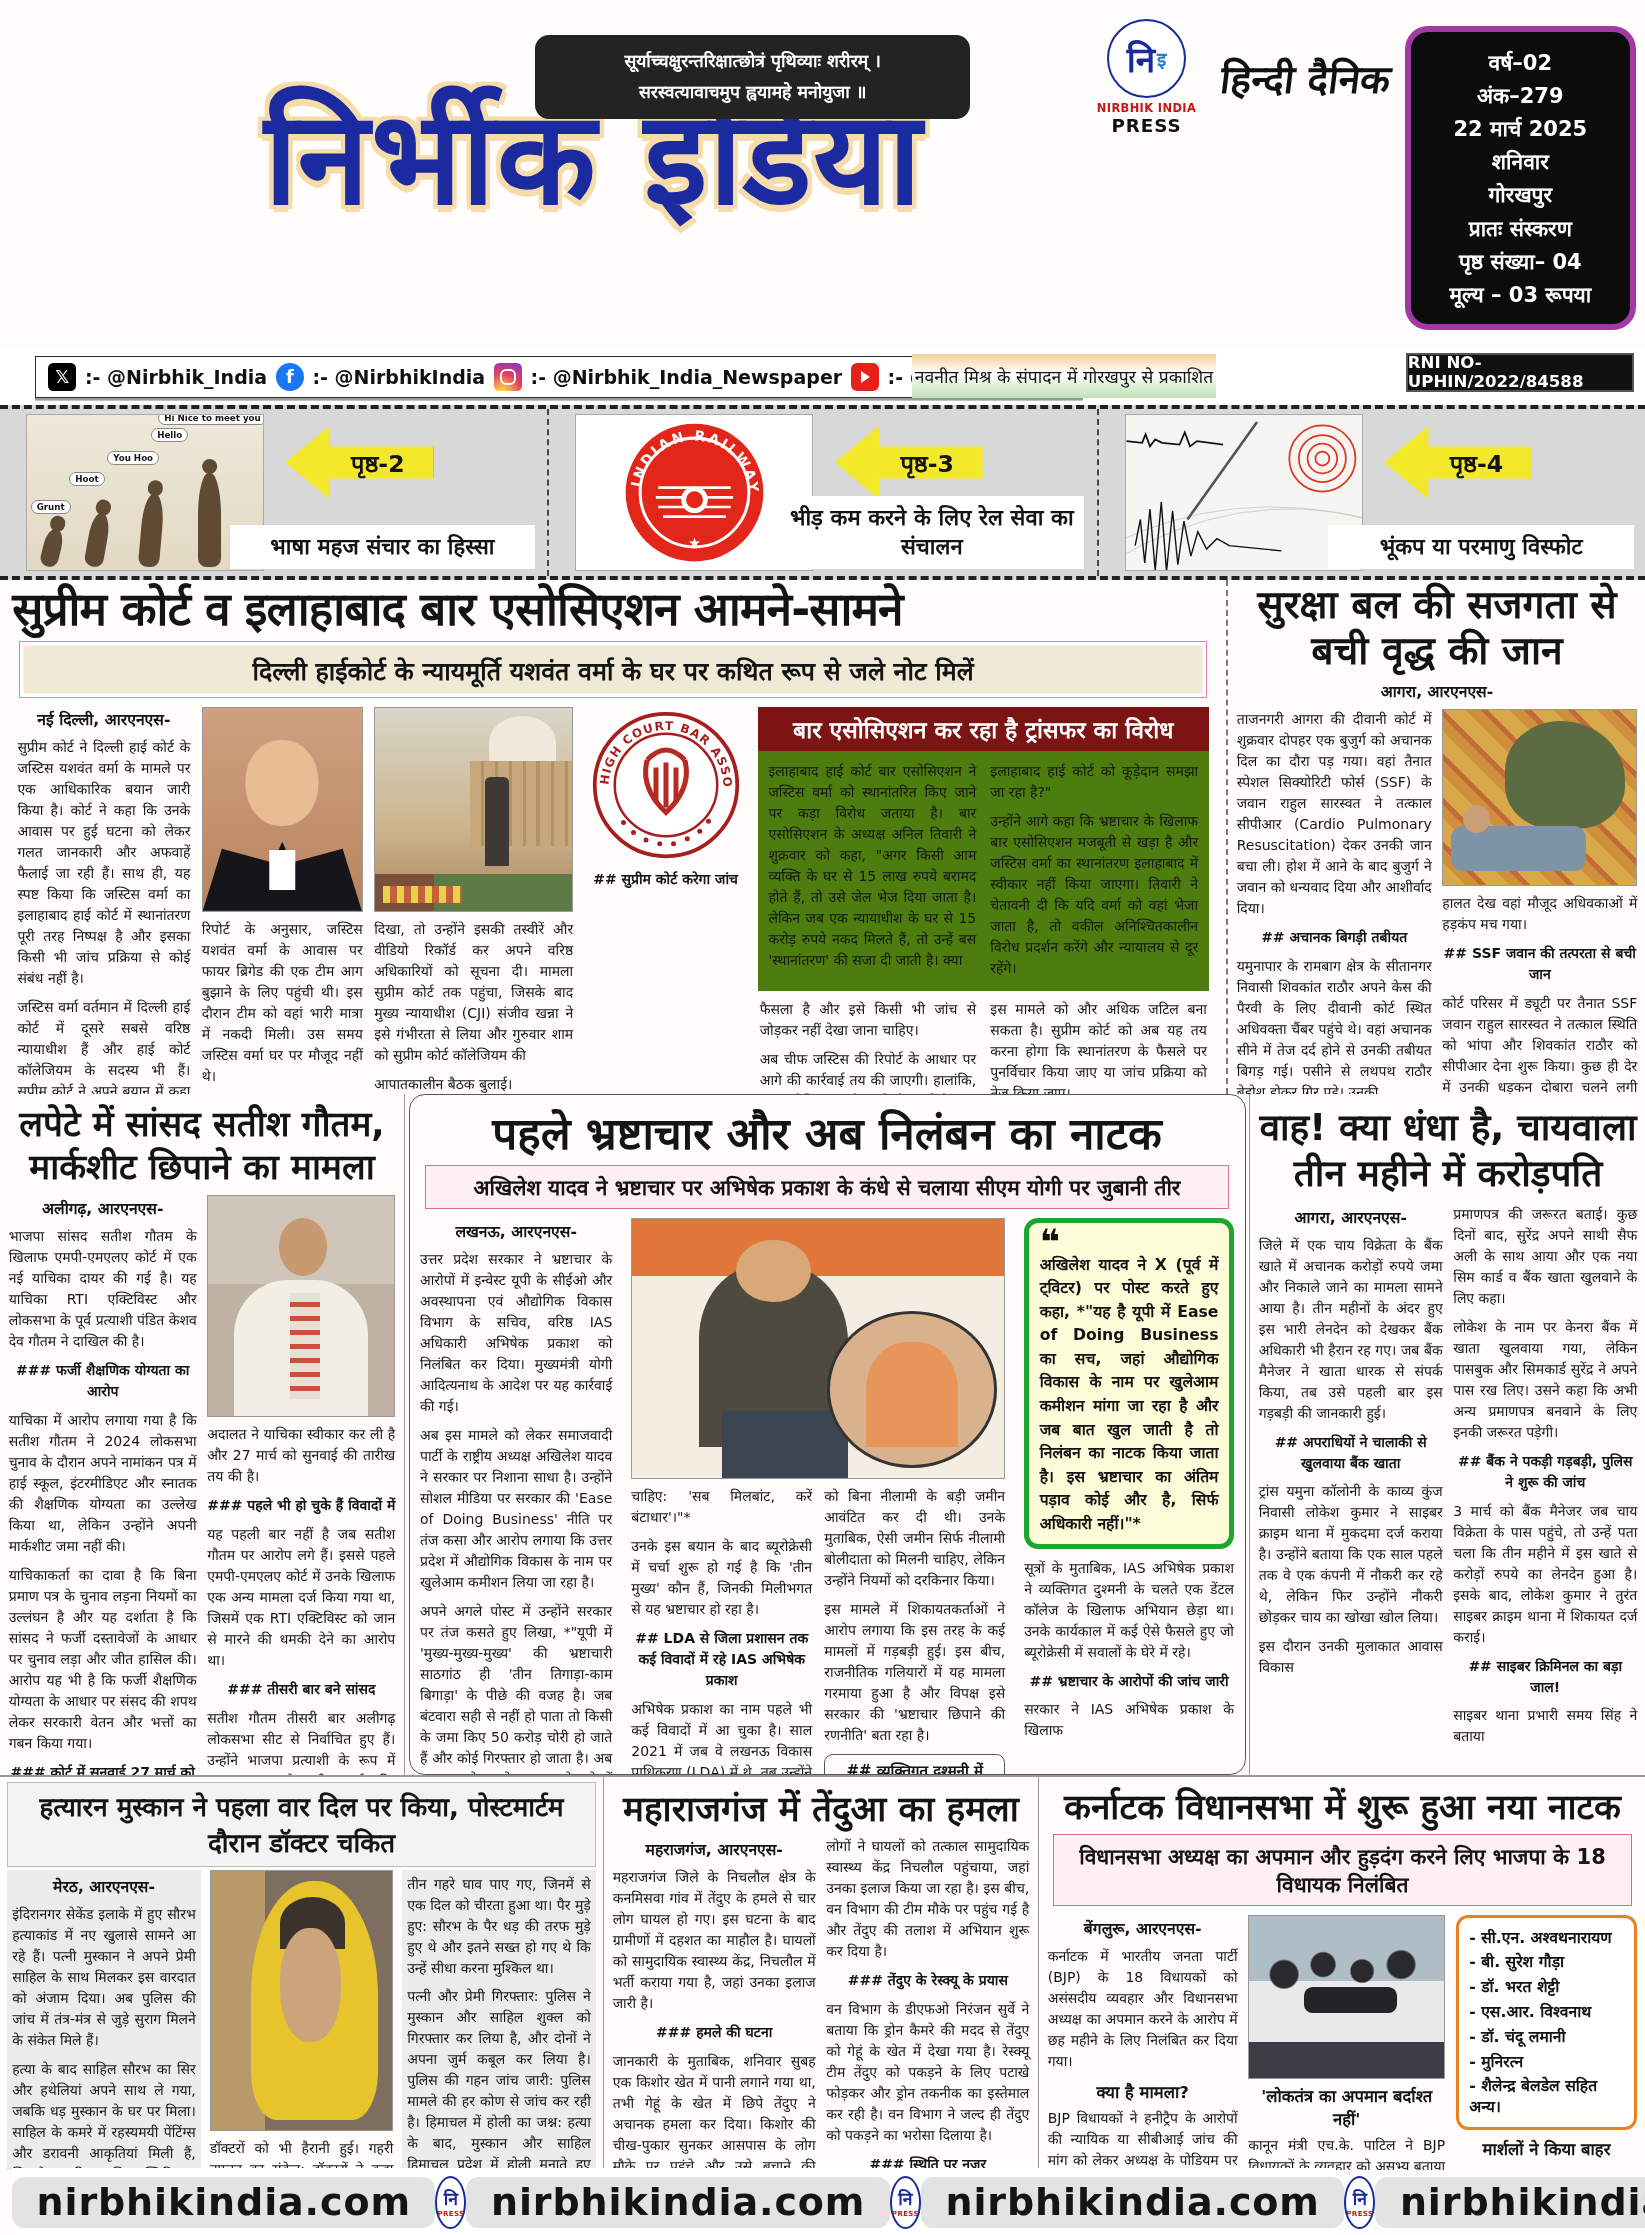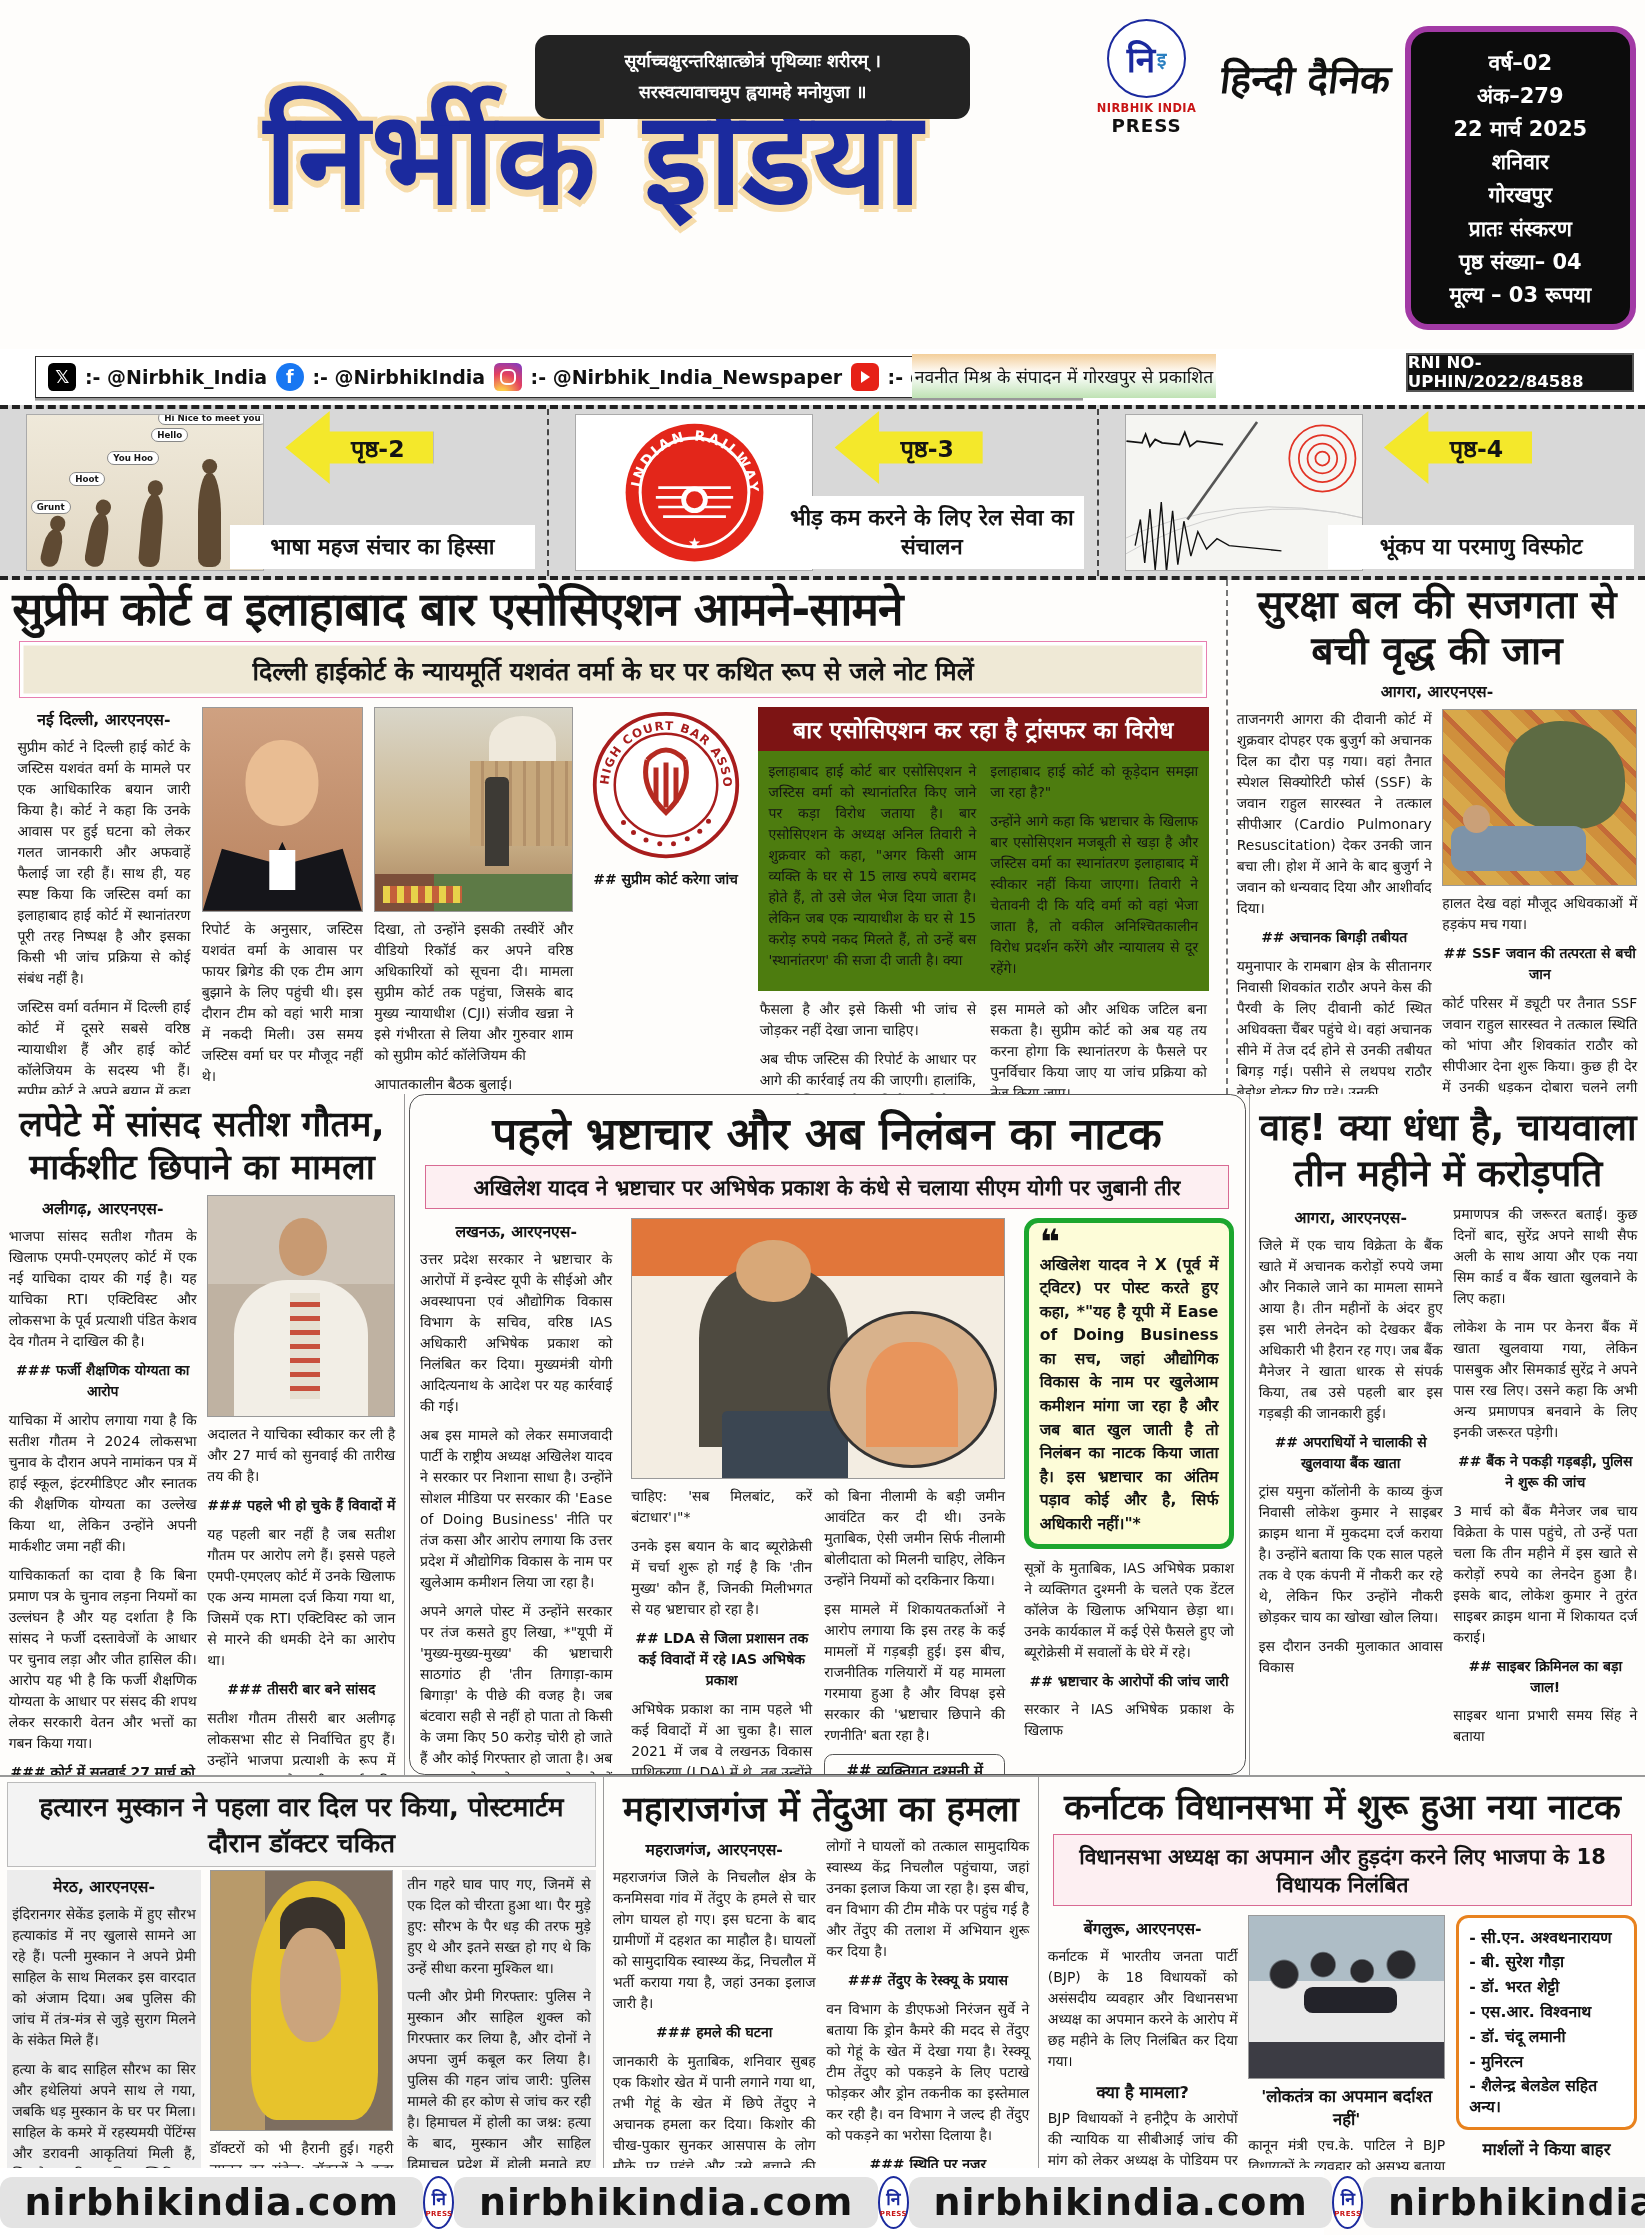--- a/index.html
+++ b/index.html
@@ -37,21 +37,21 @@
   .publisher{position:absolute;left:912px;top:5.2px;width:304px;height:44px;display:flex;align-items:center;justify-content:center;
     background:linear-gradient(180deg,#f3cf9b 0%,#ffffff 45%,#bfe2b4 100%);font-size:17.5px;font-weight:400;}
   .rni{position:absolute;right:12.2px;top:3.5px;width:224px;height:35px;background:#111;border:2.6px solid #555;color:#fff;
     display:flex;align-items:center;justify-content:center;font-size:16.6px;font-weight:800}
   
   .teasers{position:absolute;top:405px;left:0;width:1646px;height:175px;background:#d8d8d8;display:flex;
     border-top:4.4px dashed #222;border-bottom:4.4px dashed #222;box-sizing:border-box}
   .teaser{position:relative;flex:1;border-right:2.6px dashed #444;overflow:hidden}
   .teaser:last-child{border-right:none}
   .timg{position:absolute;left:26px;top:5.2px;width:236px;height:155px;border:0.9px solid #aaa;background:#fff;overflow:hidden}
-  .arrow{position:absolute;right:114px;top:2px;width:148px;height:73px;background:#f4e82b;
+  .arrow{position:absolute;right:114px;top:17px;width:148px;height:73px;background:#f4e82b;
     clip-path:polygon(0 50%,30% 0,30% 28%,100% 28%,100% 72%,30% 72%,30% 100%);
     display:flex;align-items:center;justify-content:center;filter:drop-shadow(1.7px 2.6px 0.9px #555)}
   .arrow span{margin-left:37px;font-size:23.6px;font-weight:800}
   .tcap{position:absolute;right:12.2px;bottom:7px;width:288px;background:#fff;padding:7px 8.7px;text-align:center;
     font-size:22px;font-weight:800;line-height:1.35}
   
   .evo{background:linear-gradient(180deg,#efe9da,#e2d8c4)}
   .fig{position:absolute;bottom:3.5px;background:#5f4a33;border-radius:45% 45% 8.7px 8.7px}
   .fig::before{content:"";position:absolute;top:-14px;left:50%;transform:translateX(-50%);width:15.7px;height:15.7px;border-radius:50%;background:#5f4a33}
   .bub{position:absolute;background:#fff;border:0.9px solid #888;border-radius:8.7px;font-size:8.7px;font-weight:700;padding:0.9px 5.2px;white-space:nowrap}
@@ -148,21 +148,21 @@
   .ph-karnataka .crowd{position:absolute;inset:0;background:
      radial-gradient(circle at 18% 36%,#2a2a2e 0 7%,transparent 8%),
      radial-gradient(circle at 38% 30%,#2a2a2e 0 7%,transparent 8%),
      radial-gradient(circle at 58% 34%,#2a2a2e 0 7%,transparent 8%),
      radial-gradient(circle at 78% 30%,#2a2a2e 0 7%,transparent 8%),
      linear-gradient(180deg,#aebdc6 0 40%,#e9e9e9 40% 78%,#3c3c44 78% 100%)}
   .ph-karnataka .carried{position:absolute;left:28%;top:44%;width:48%;height:16%;background:#23232a;border-radius:8.7px}
   .namesbox{border:3.5px solid #e8821e;border-radius:12.2px;padding:5.2px 10.5px;background:#fff;margin-bottom:7px}
   .namesbox p{font-weight:800;font-size:15.7px;text-align:left;margin:4.4px 0;line-height:1.3}
   
-  .foot{position:absolute;top:2168px;left:0;width:1324px;height:68px;display:flex;align-items:center;justify-content:space-evenly;background:#fff}
+  .foot{position:absolute;top:2168px;left:12px;width:1324px;height:68px;display:flex;align-items:center;justify-content:space-evenly;background:#fff}
   .site{background:#e3e3e3;border-radius:12.2px;padding:3.5px 24.5px;font-size:38px;font-weight:800;letter-spacing:0.9px}
   .flogo{width:49px;height:49px;border:2.6px solid #1b2a9e;border-radius:50%;background:#fff;display:flex;flex-direction:column;align-items:center;justify-content:center;font-weight:800;color:#1b2a9e;font-size:17.5px}
   .flogo em{font-style:normal;color:#c81414;font-size:7px;letter-spacing:0.4px}
 </style>
 </head>
 <body>
 
 <div class="paper">
 
   <header class="masthead">

